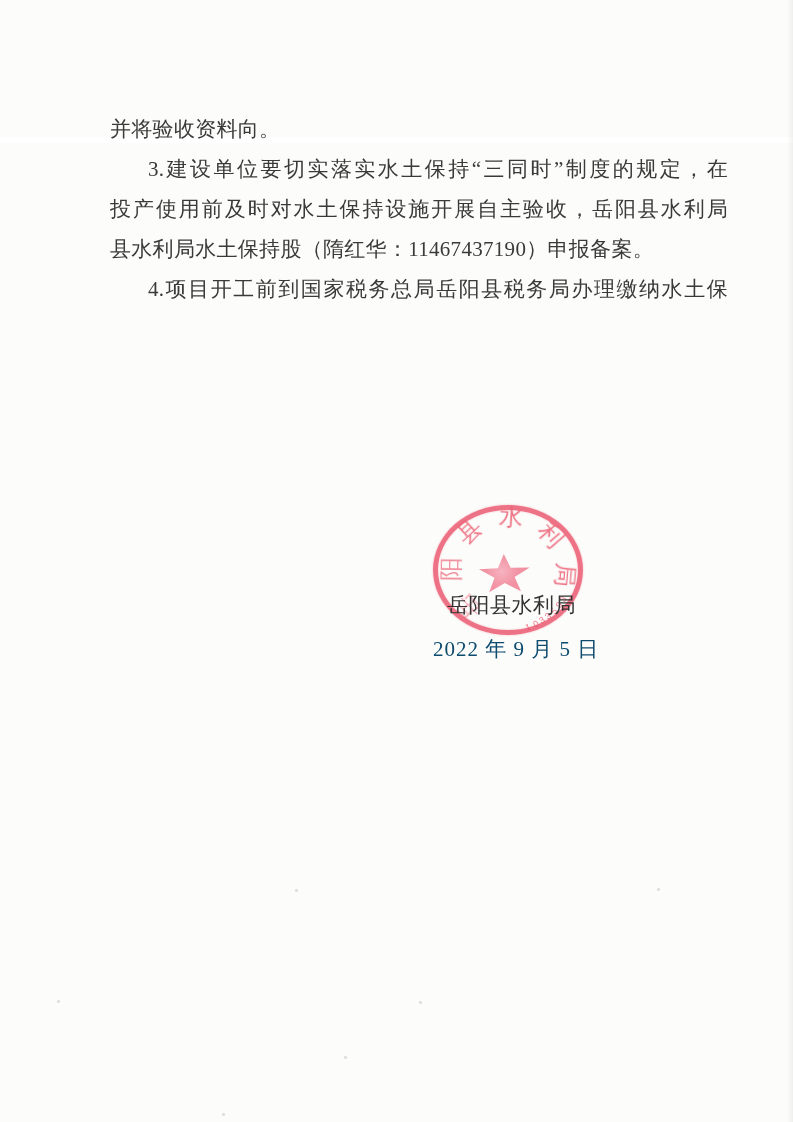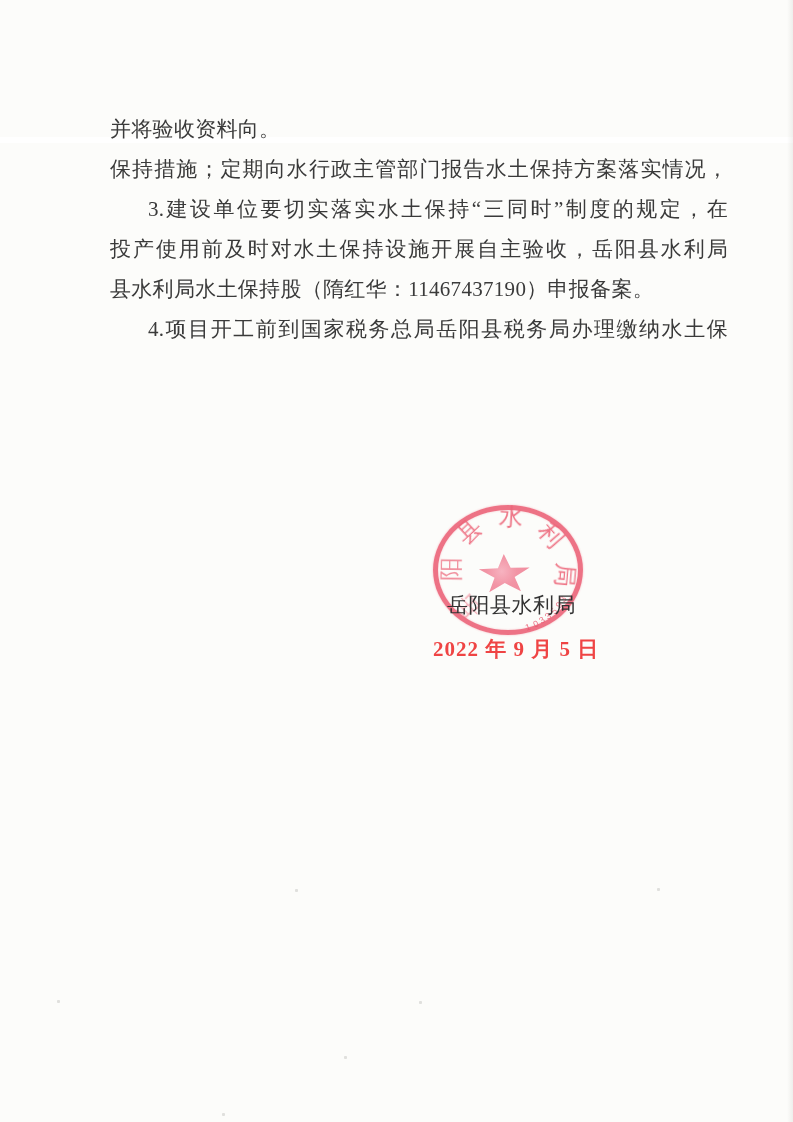--- a/index.html
+++ b/index.html
@@ -128,37 +128,35 @@
     color: #333333;
     z-index: 3;
     white-space: nowrap;
   }
   .date {
     position: absolute;
     left: 433px; top: 636px;
     font-size: 21px;
     line-height: 26px;
     letter-spacing: 1px;
-    color: #ef4444;
+    color: #0c4a6e;
     z-index: 3;
     white-space: nowrap;
-    font-weight: bold;
   }
 </style>
 </head>
 <body>
 
 <div class="page">
 
   <div class="scan-band"></div>
   <div class="edge-shadow"></div>
 
   <div class="text-block">
     <div class="line">并将验收资料向。</div>
-    <div class="line full">保持措施；定期向水行政主管部门报告水土保持方案落实情况，</div>
     <div class="line full indent">3.建设单位要切实落实水土保持“三同时”制度的规定，在</div>
     <div class="line full">投产使用前及时对水土保持设施开展自主验收，岳阳县水利局</div>
     <div class="line">县水利局水土保持股（隋红华：11467437190）申报备案。</div>
     <div class="line full indent">4.项目开工前到国家税务总局岳阳县税务局办理缴纳水土保</div>
   </div>
 
   <div class="seal">
     <div class="seal-ring"></div>
     <span class="arc-char c0">岳</span>
     <span class="arc-char c1">阳</span>

